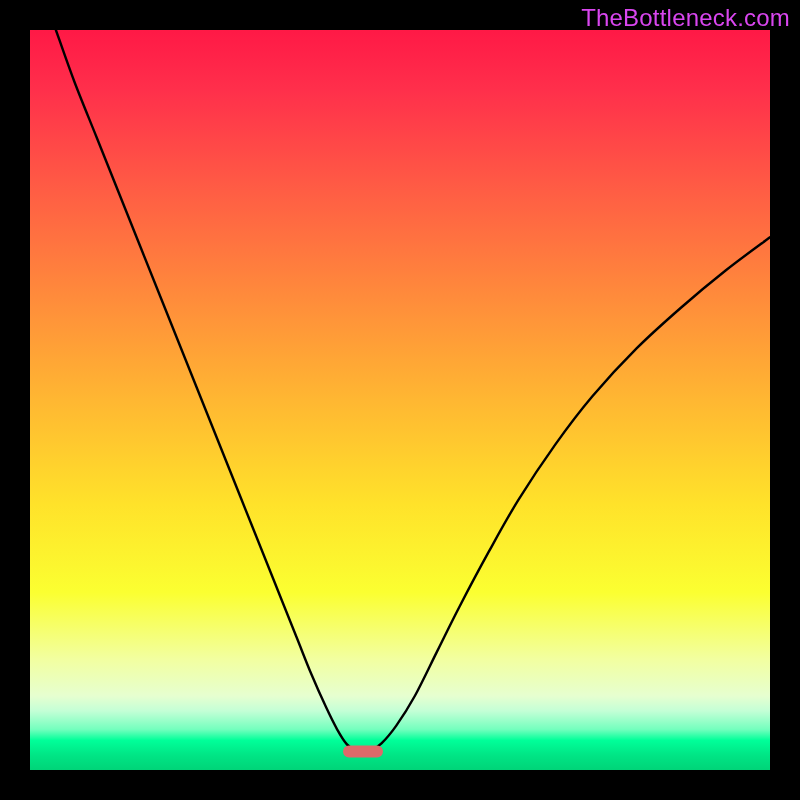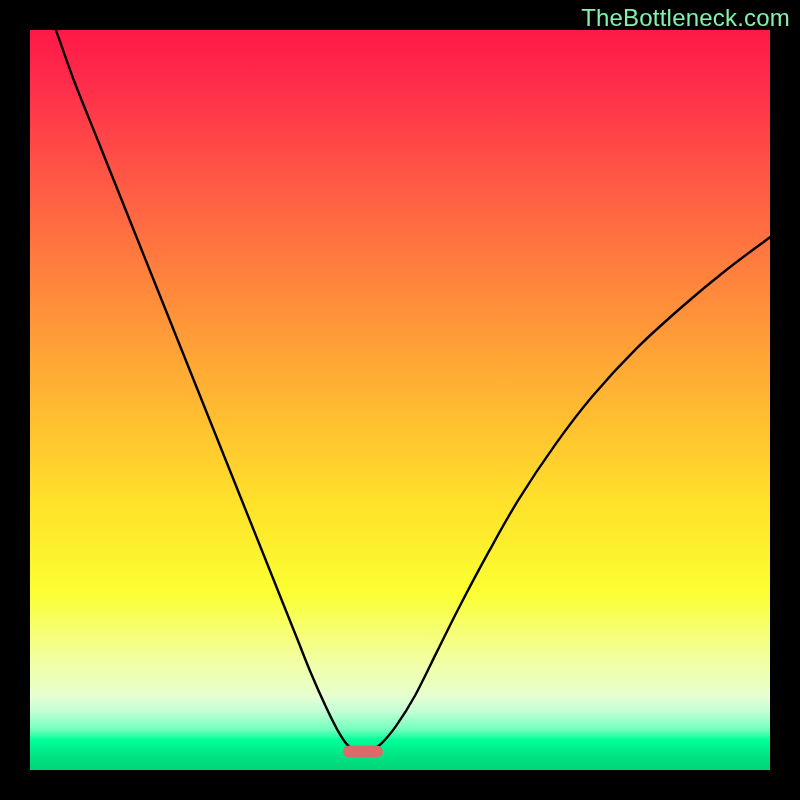--- a/index.html
+++ b/index.html
@@ -45,21 +45,21 @@
     position: absolute;
     left: 0;
     top: 0;
     width: 100%;
     height: 100%;
   }
   .watermark {
     position: absolute;
     top: 4px;
     right: 10px;
-    color: #86efac;
+    color: #d946ef;
     font-size: 24px;
     font-weight: 400;
     font-family: Arial, Helvetica, sans-serif;
     letter-spacing: 0.2px;
   }
 </style>
 </head>
 <body>
 
 <div class="frame">

